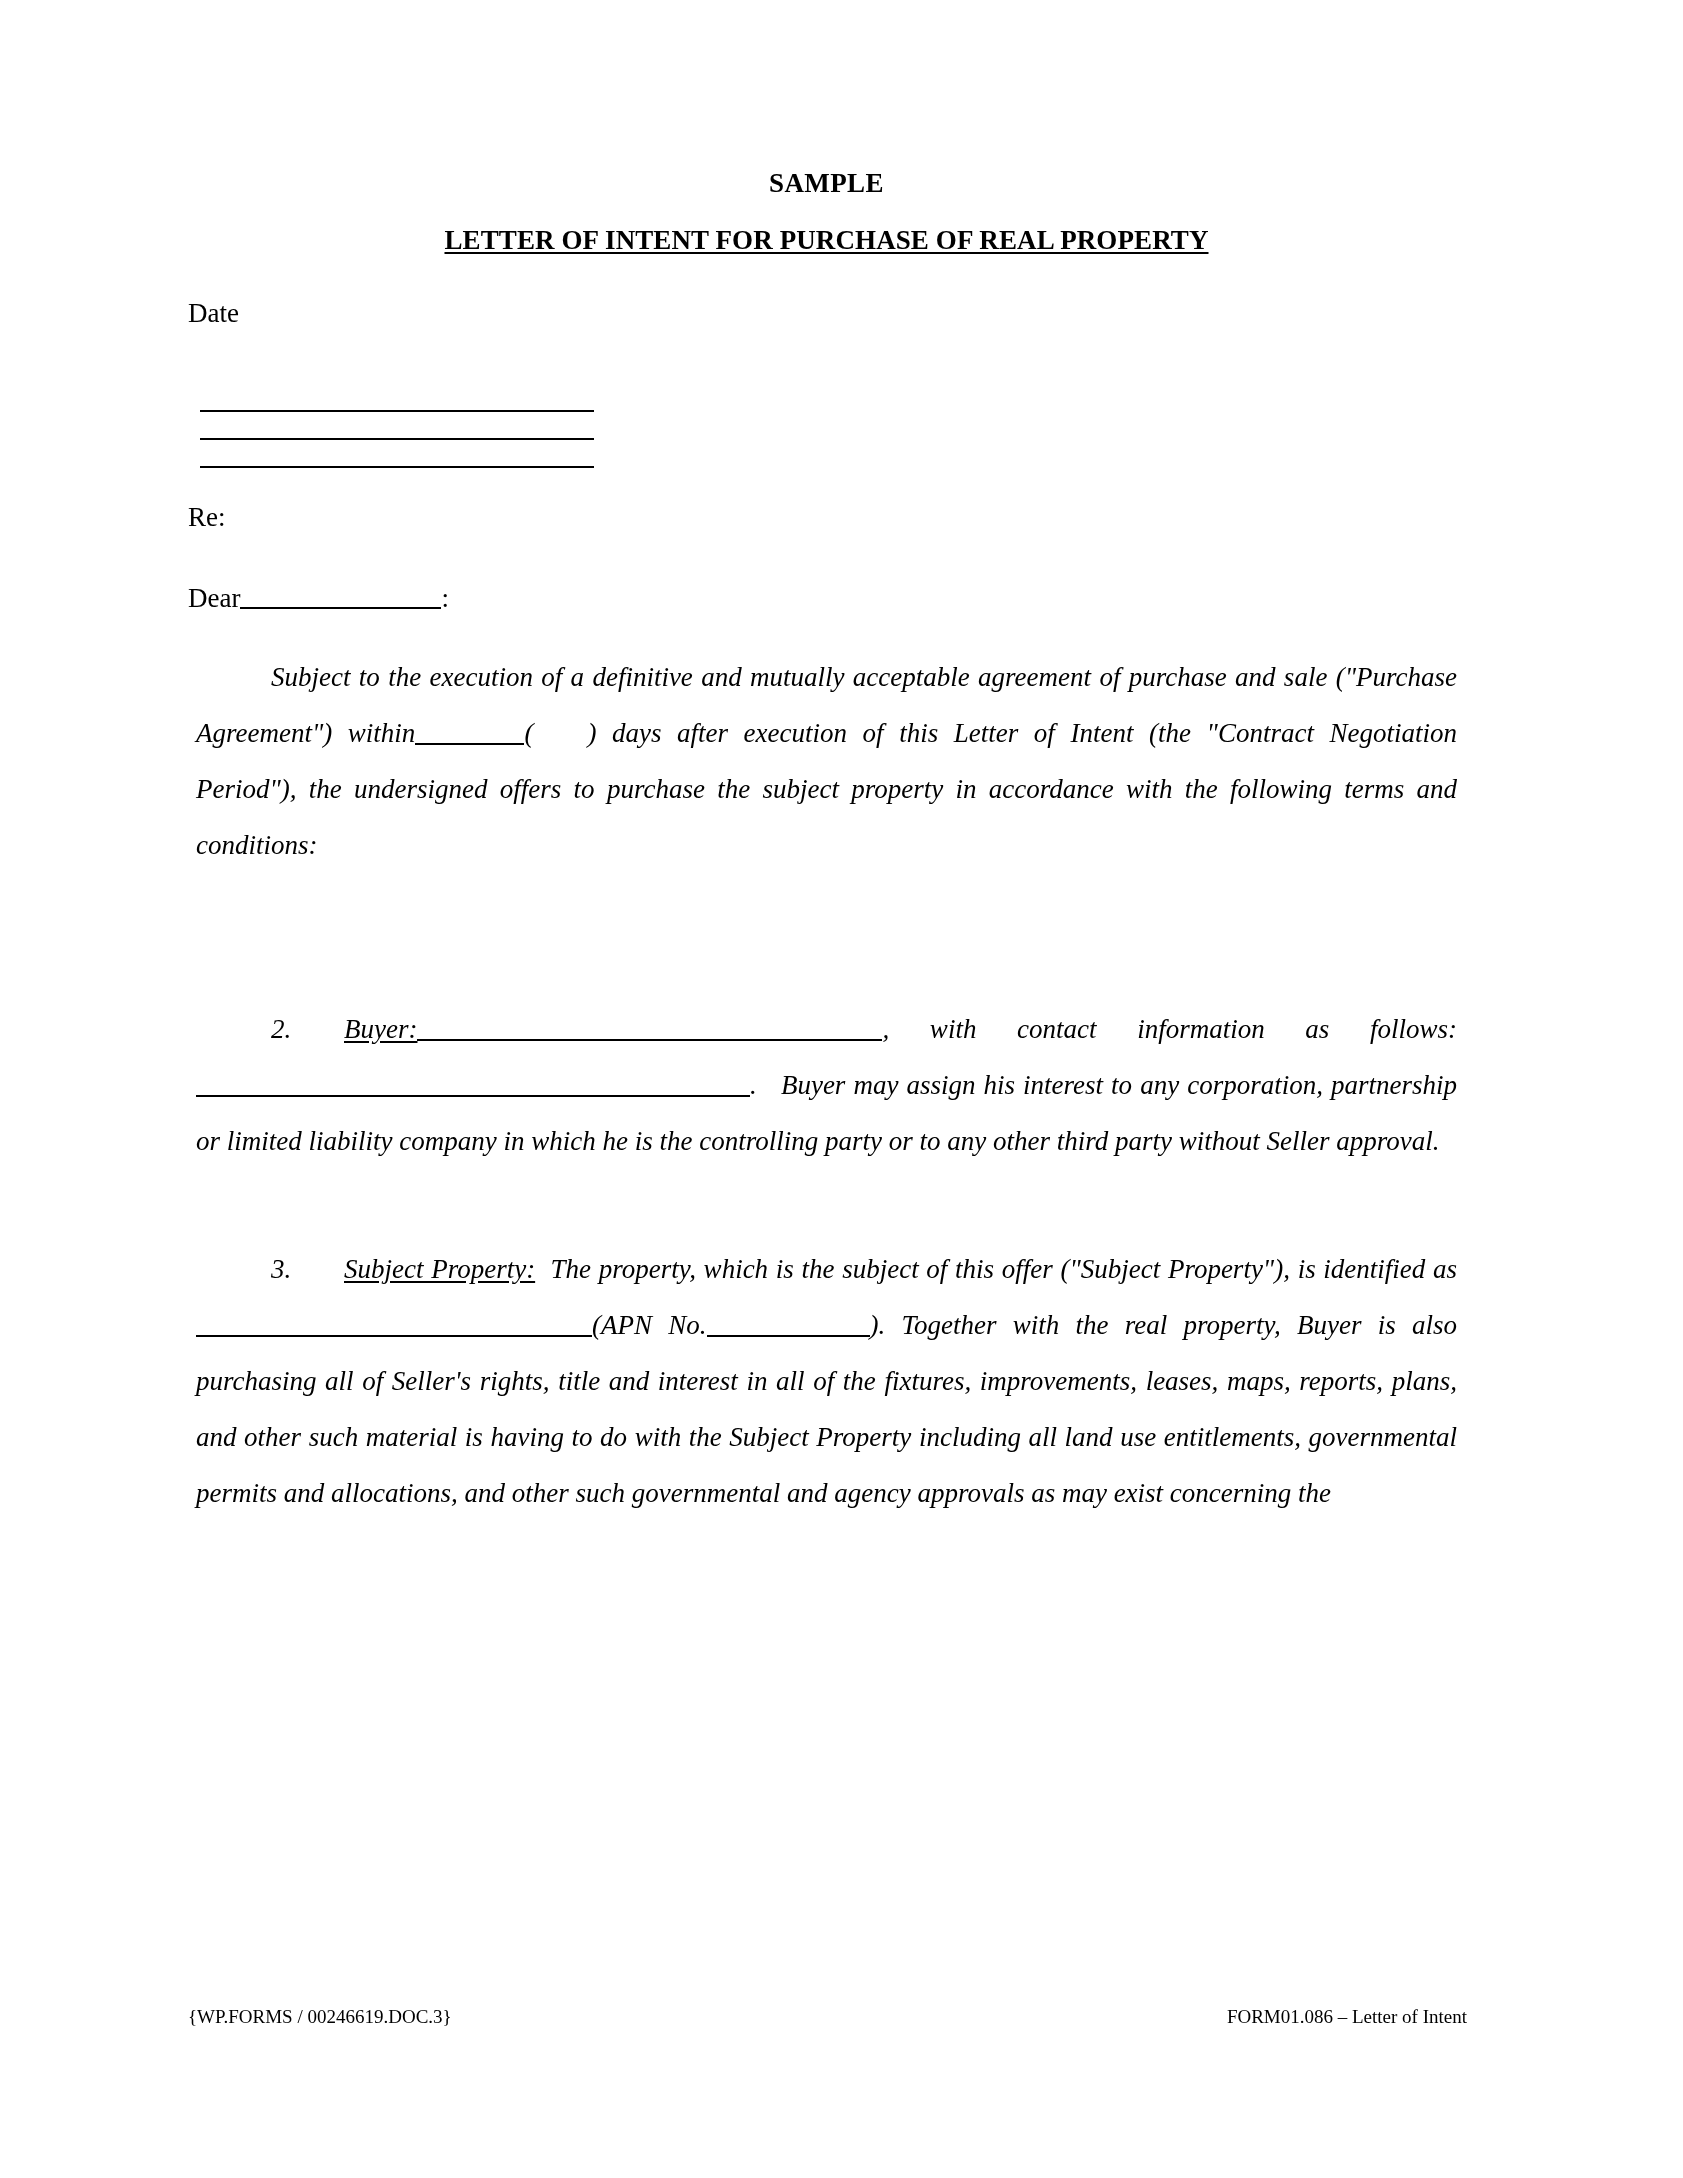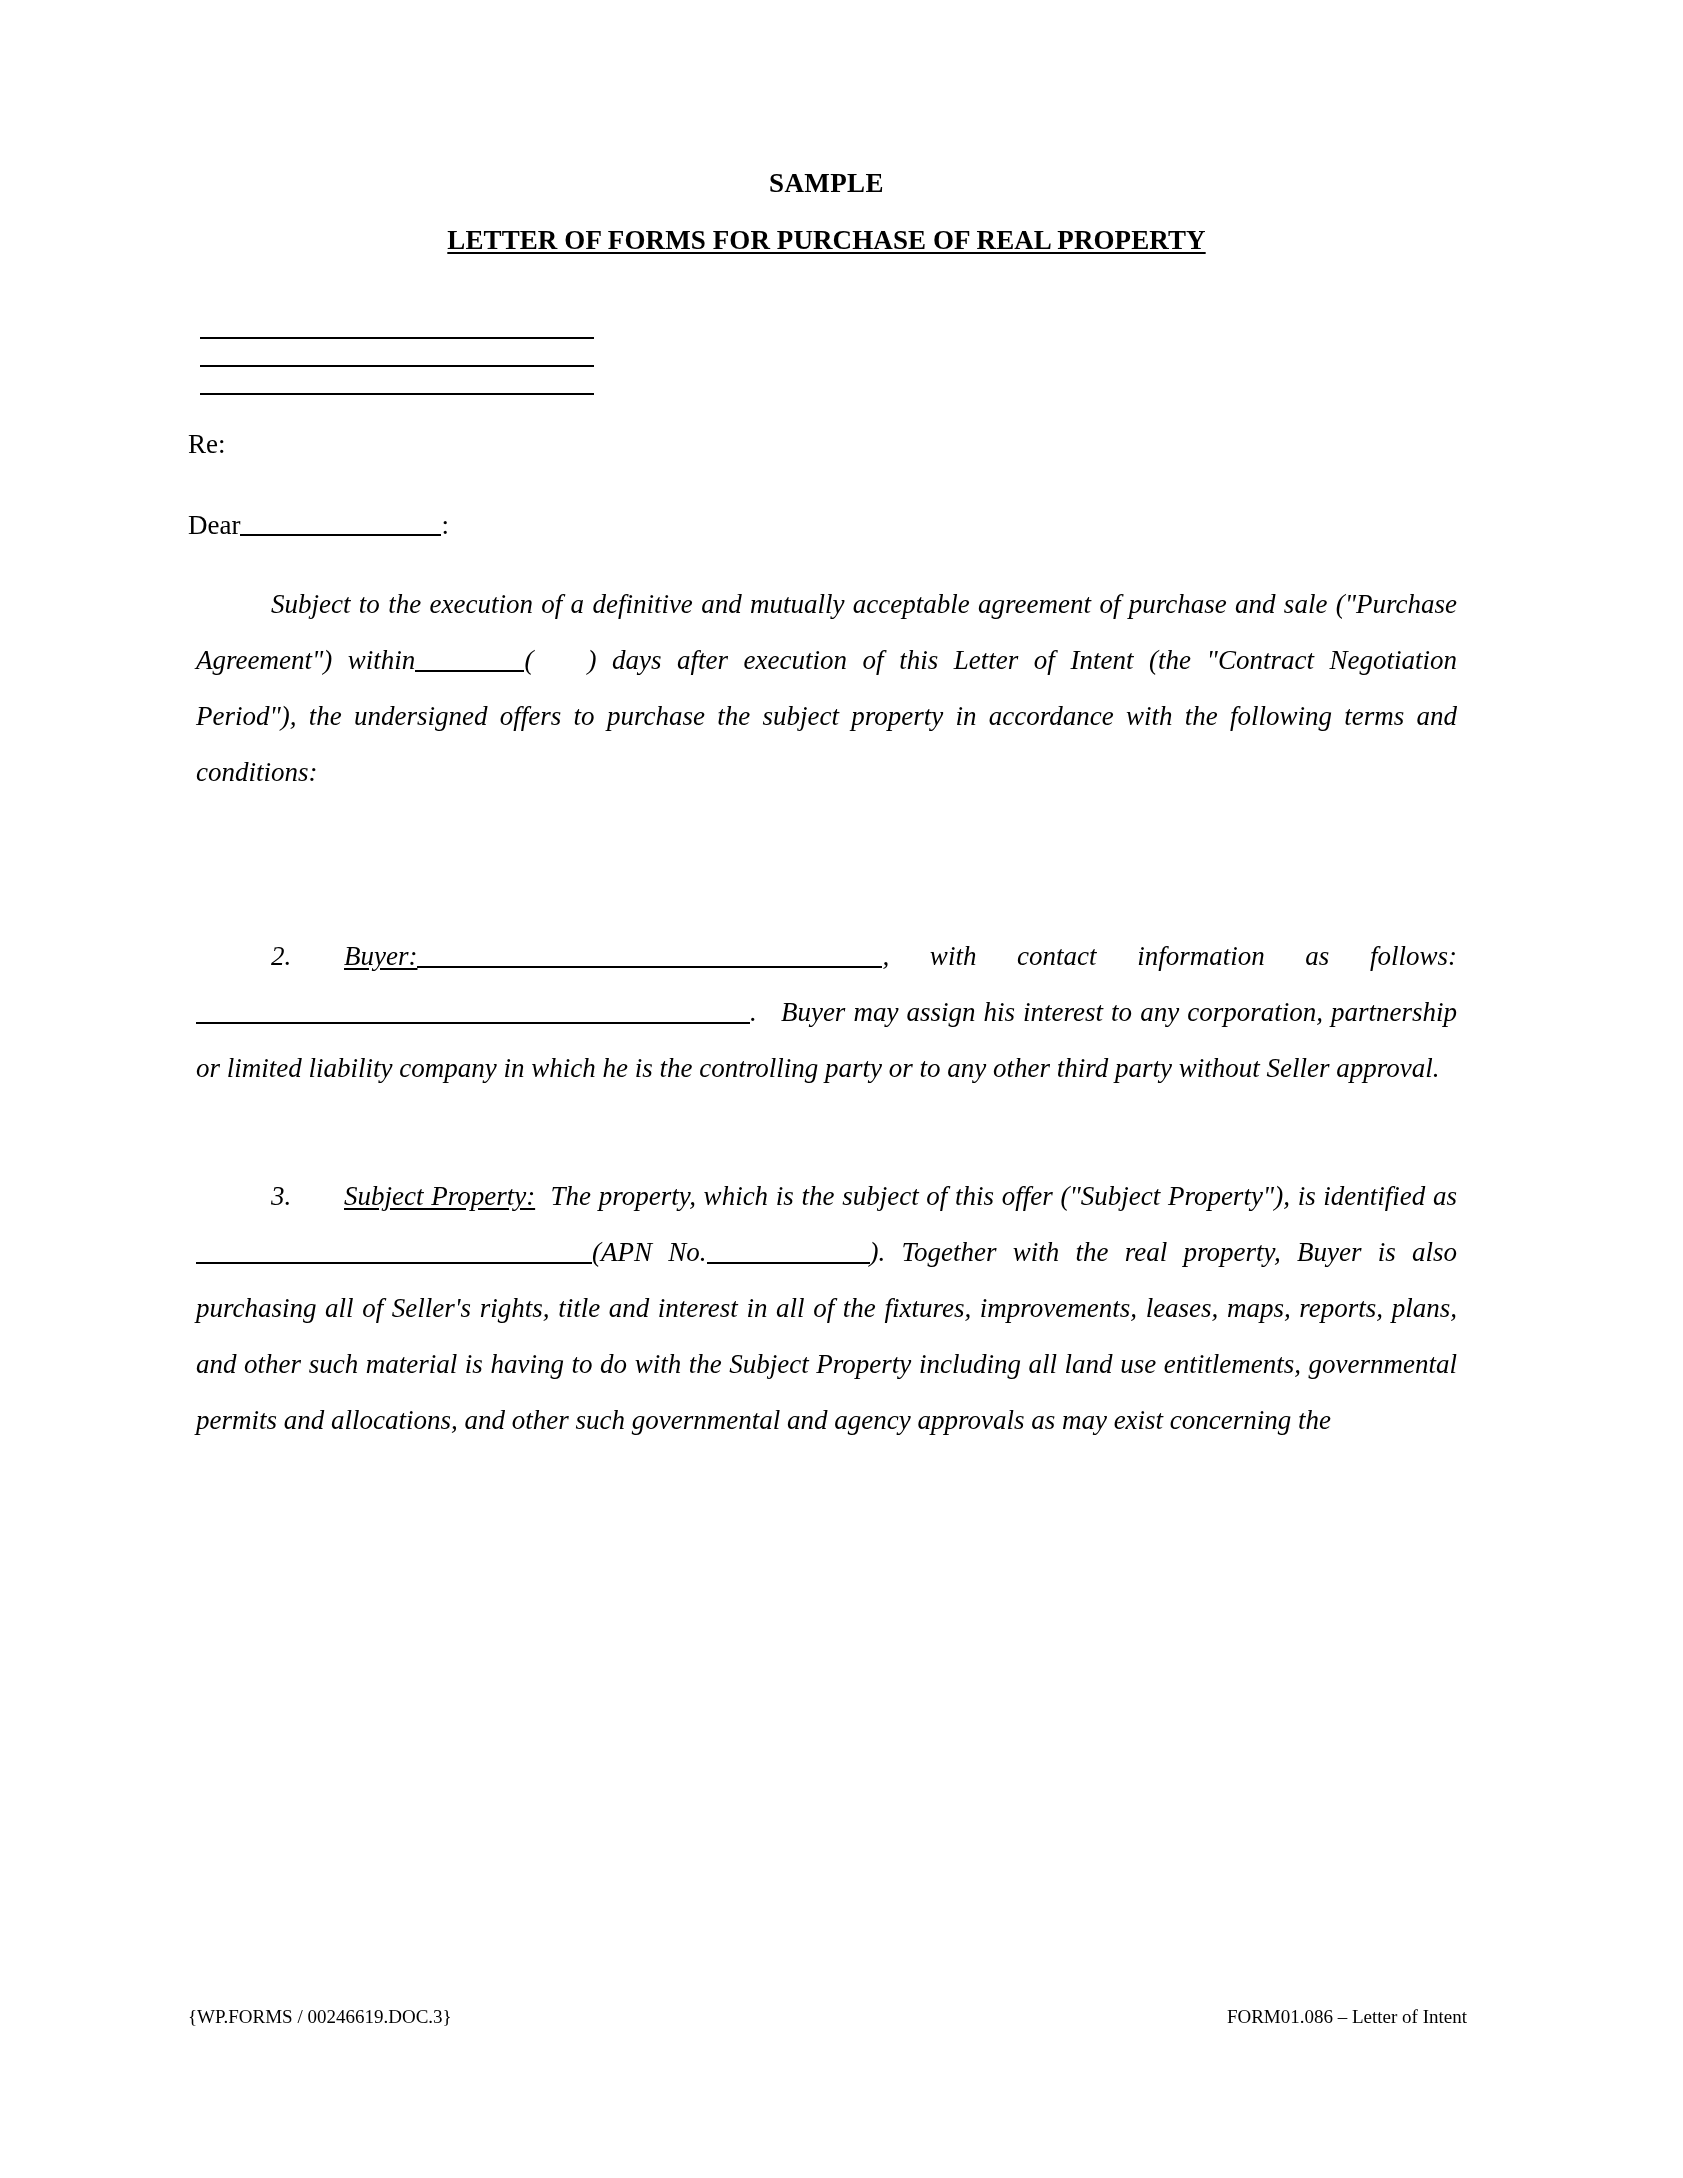--- a/index.html
+++ b/index.html
@@ -148,22 +148,23 @@
   .footer-left, .footer-right { white-space: nowrap; }
 </style>
 </head>
 <body>
 
 <div class="page">
   <div class="content">
 
     <div class="title-sample">SAMPLE</div>
 
-    <div class="title-main"><span class="u">LETTER OF FORMS FOR PURCHASE OF REAL PROPERTY</span></div>
+    <div class="title-main"><span class="u">LETTER OF INTENT FOR PURCHASE OF REAL PROPERTY</span></div>
 
+    <div class="date-line">Date</div>
 
     <div class="addr-block">
       <div class="addr-rule"></div>
       <div class="addr-rule"></div>
       <div class="addr-rule"></div>
     </div>
 
     <div class="re-block">
       <div class="re-row">
         <div class="re-label">Re:</div>

